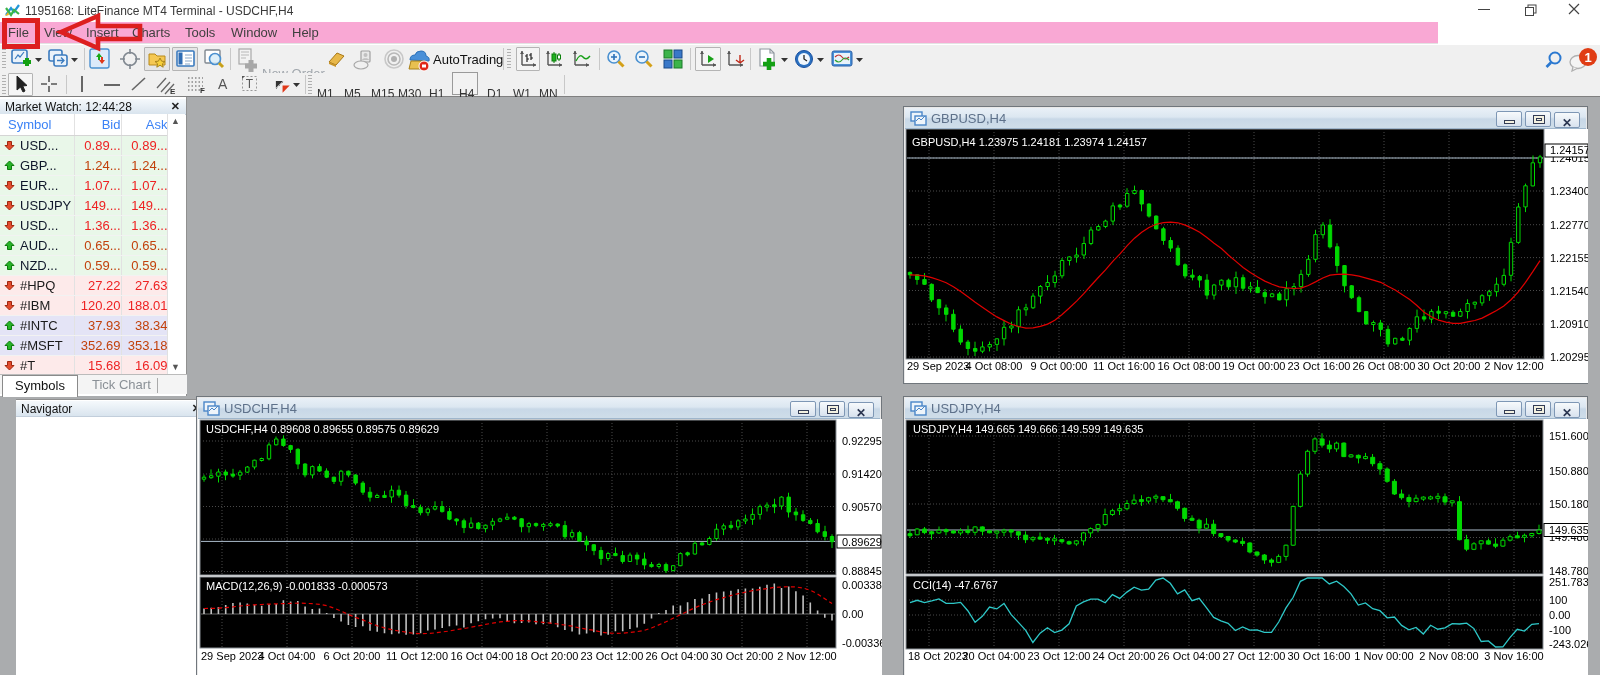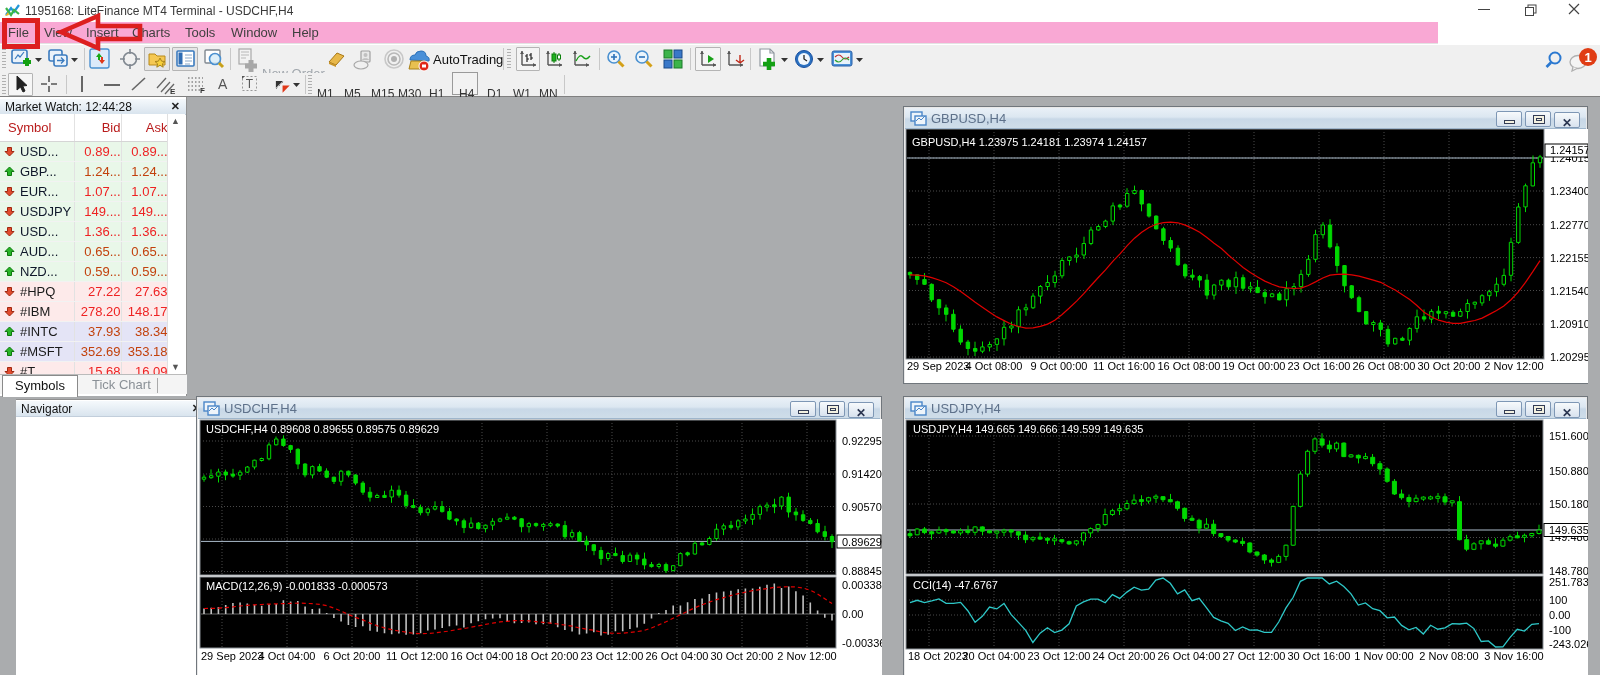--- a/index.html
+++ b/index.html
@@ -16,21 +16,21 @@
 .pressed{position:absolute;background:#e6e6e6;border:1px solid #b4b4b4;border-radius:1px;}
 .tfbtn{position:absolute;top:2px;font-size:12px;color:#333;margin-top:12px;}
 #client{left:0;top:97px;width:1600px;height:578px;background:#aaacae;}
 #mwatch{left:0;top:0px;width:187px;height:299px;background:#fff;border-right:1px solid #909090;}
 .paneltitle{position:absolute;left:0;width:100%;height:16px;background:linear-gradient(#f5f9fc,#d9e4ee);border-bottom:1px solid #c2cedb;font-size:12px;color:#111;}
 .paneltitle span{position:absolute;left:5px;top:1px;}
 .paneltitle span.closex{left:auto;right:6px;}
 .closex{position:absolute;right:6px;top:1px;font-size:11px;color:#222;font-weight:bold;}
 table.mw{border-collapse:collapse;position:absolute;left:0;top:17px;width:168px;table-layout:fixed;}
 table.mw td,table.mw th{font-size:13px;height:20px;padding:0;border-right:1px solid #e2e2e2;border-bottom:1px solid #f2f2f2;overflow:hidden;white-space:nowrap;}
-table.mw th{background:#fff;color:#b91c1c;font-weight:normal;height:27px;border-bottom:1px solid #d5d5d5;}
+table.mw th{background:#fff;color:#3b82f6;font-weight:normal;height:21px;border-bottom:1px solid #d5d5d5;}
 td.sym,th.sym{width:74px;text-align:left;}
 td.num,th.num{width:47px;text-align:right;padding-right:4px;}
 .bg-g{background:#e9f7e9;}
 .bg-p{background:#fdeaea;}
 .bg-b{background:#e4e4f6;}
 .red{color:#ee2222;}
 .blue{color:#c2410c;}
 .gray{color:#0f172a;}
 .dark{color:#1a1a1a;}
 .arr{display:inline-block;vertical-align:-1px;margin:0 5px 0 4px;}
@@ -347,22 +347,22 @@
             <td class="sym"><svg class="arr" width="11" height="11">
                 <path d="M5.5 10 L1 5.5 H3.5 V1.5 H7.5 V5.5 H10 Z" fill="#e24b2e" stroke="#a02810" stroke-width="1"></path>
               </svg><span class="dark">#HPQ</span></td>
             <td class="num red">27.22</td>
             <td class="num red">27.63</td>
           </tr>
           <tr class="bg-p">
             <td class="sym"><svg class="arr" width="11" height="11">
                 <path d="M5.5 10 L1 5.5 H3.5 V1.5 H7.5 V5.5 H10 Z" fill="#e24b2e" stroke="#a02810" stroke-width="1"></path>
               </svg><span class="dark">#IBM</span></td>
-            <td class="num red">278.20</td>
-            <td class="num red">148.17</td>
+            <td class="num red">120.20</td>
+            <td class="num red">188.01</td>
           </tr>
           <tr class="bg-b">
             <td class="sym"><svg class="arr" width="11" height="11">
                 <path d="M5.5 1 L10 5.5 H7.5 V9.5 H3.5 V5.5 H1 Z" fill="#28b428" stroke="#0c7a0c" stroke-width="1"></path>
               </svg><span class="dark">#INTC</span></td>
             <td class="num blue">37.93</td>
             <td class="num blue">38.34</td>
           </tr>
           <tr class="bg-b">
             <td class="sym"><svg class="arr" width="11" height="11">

